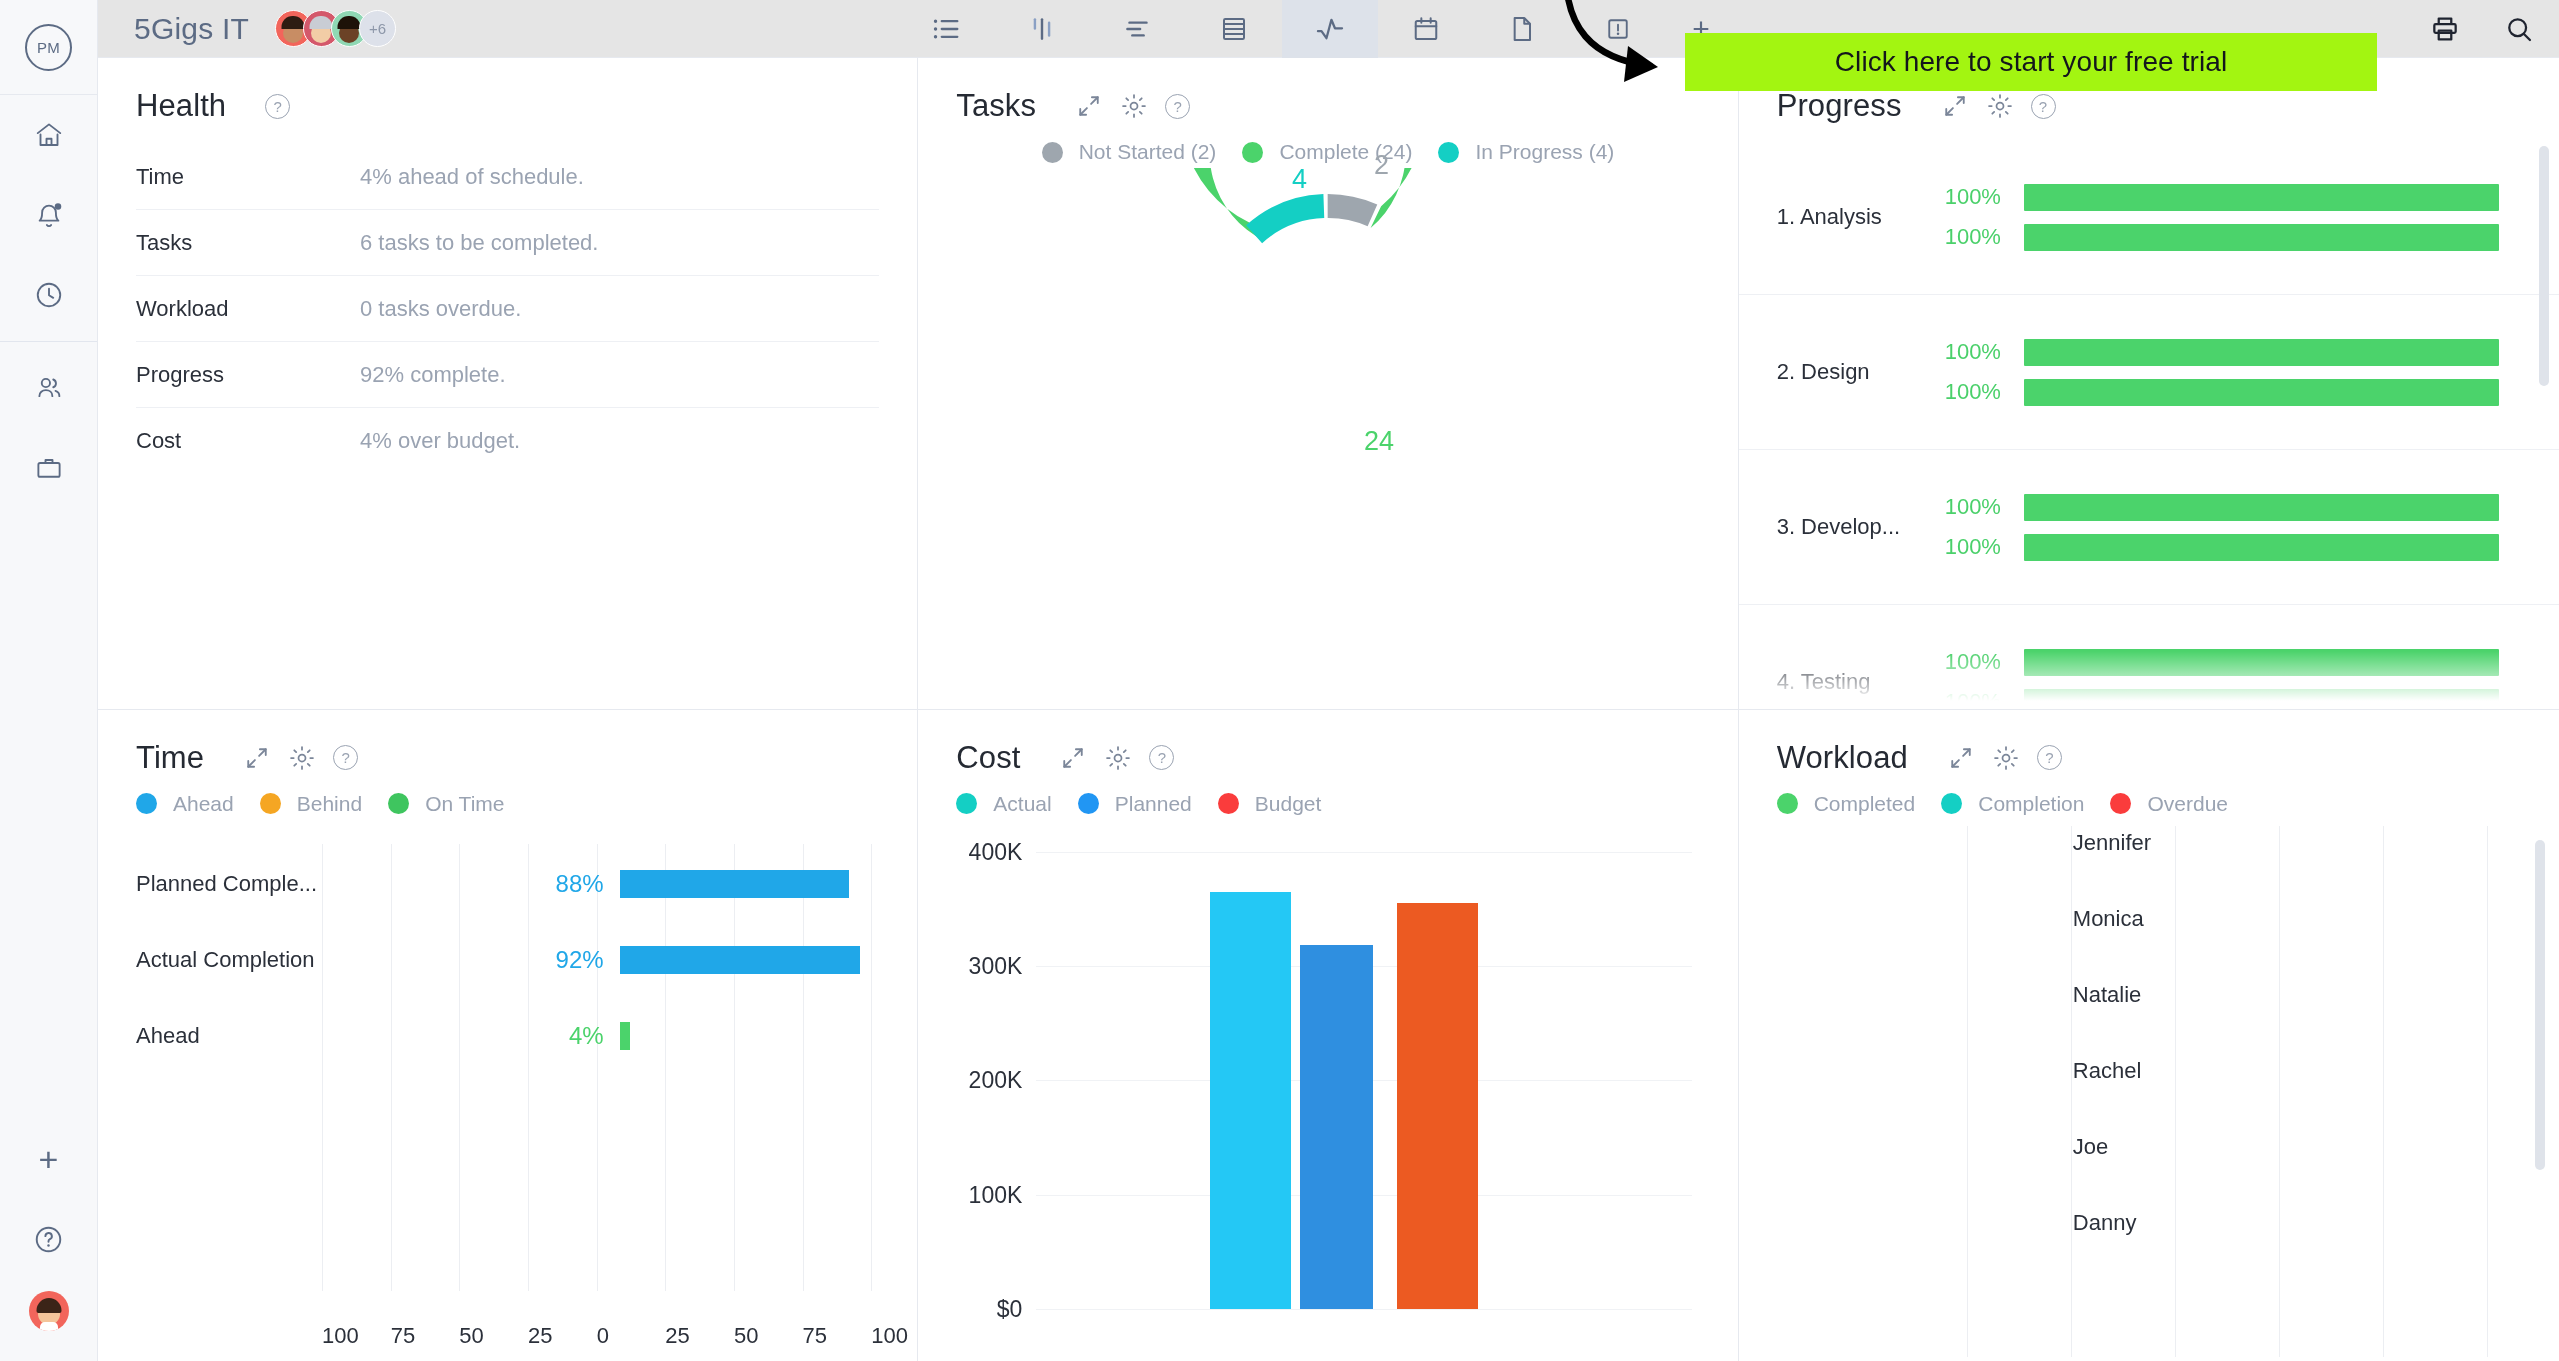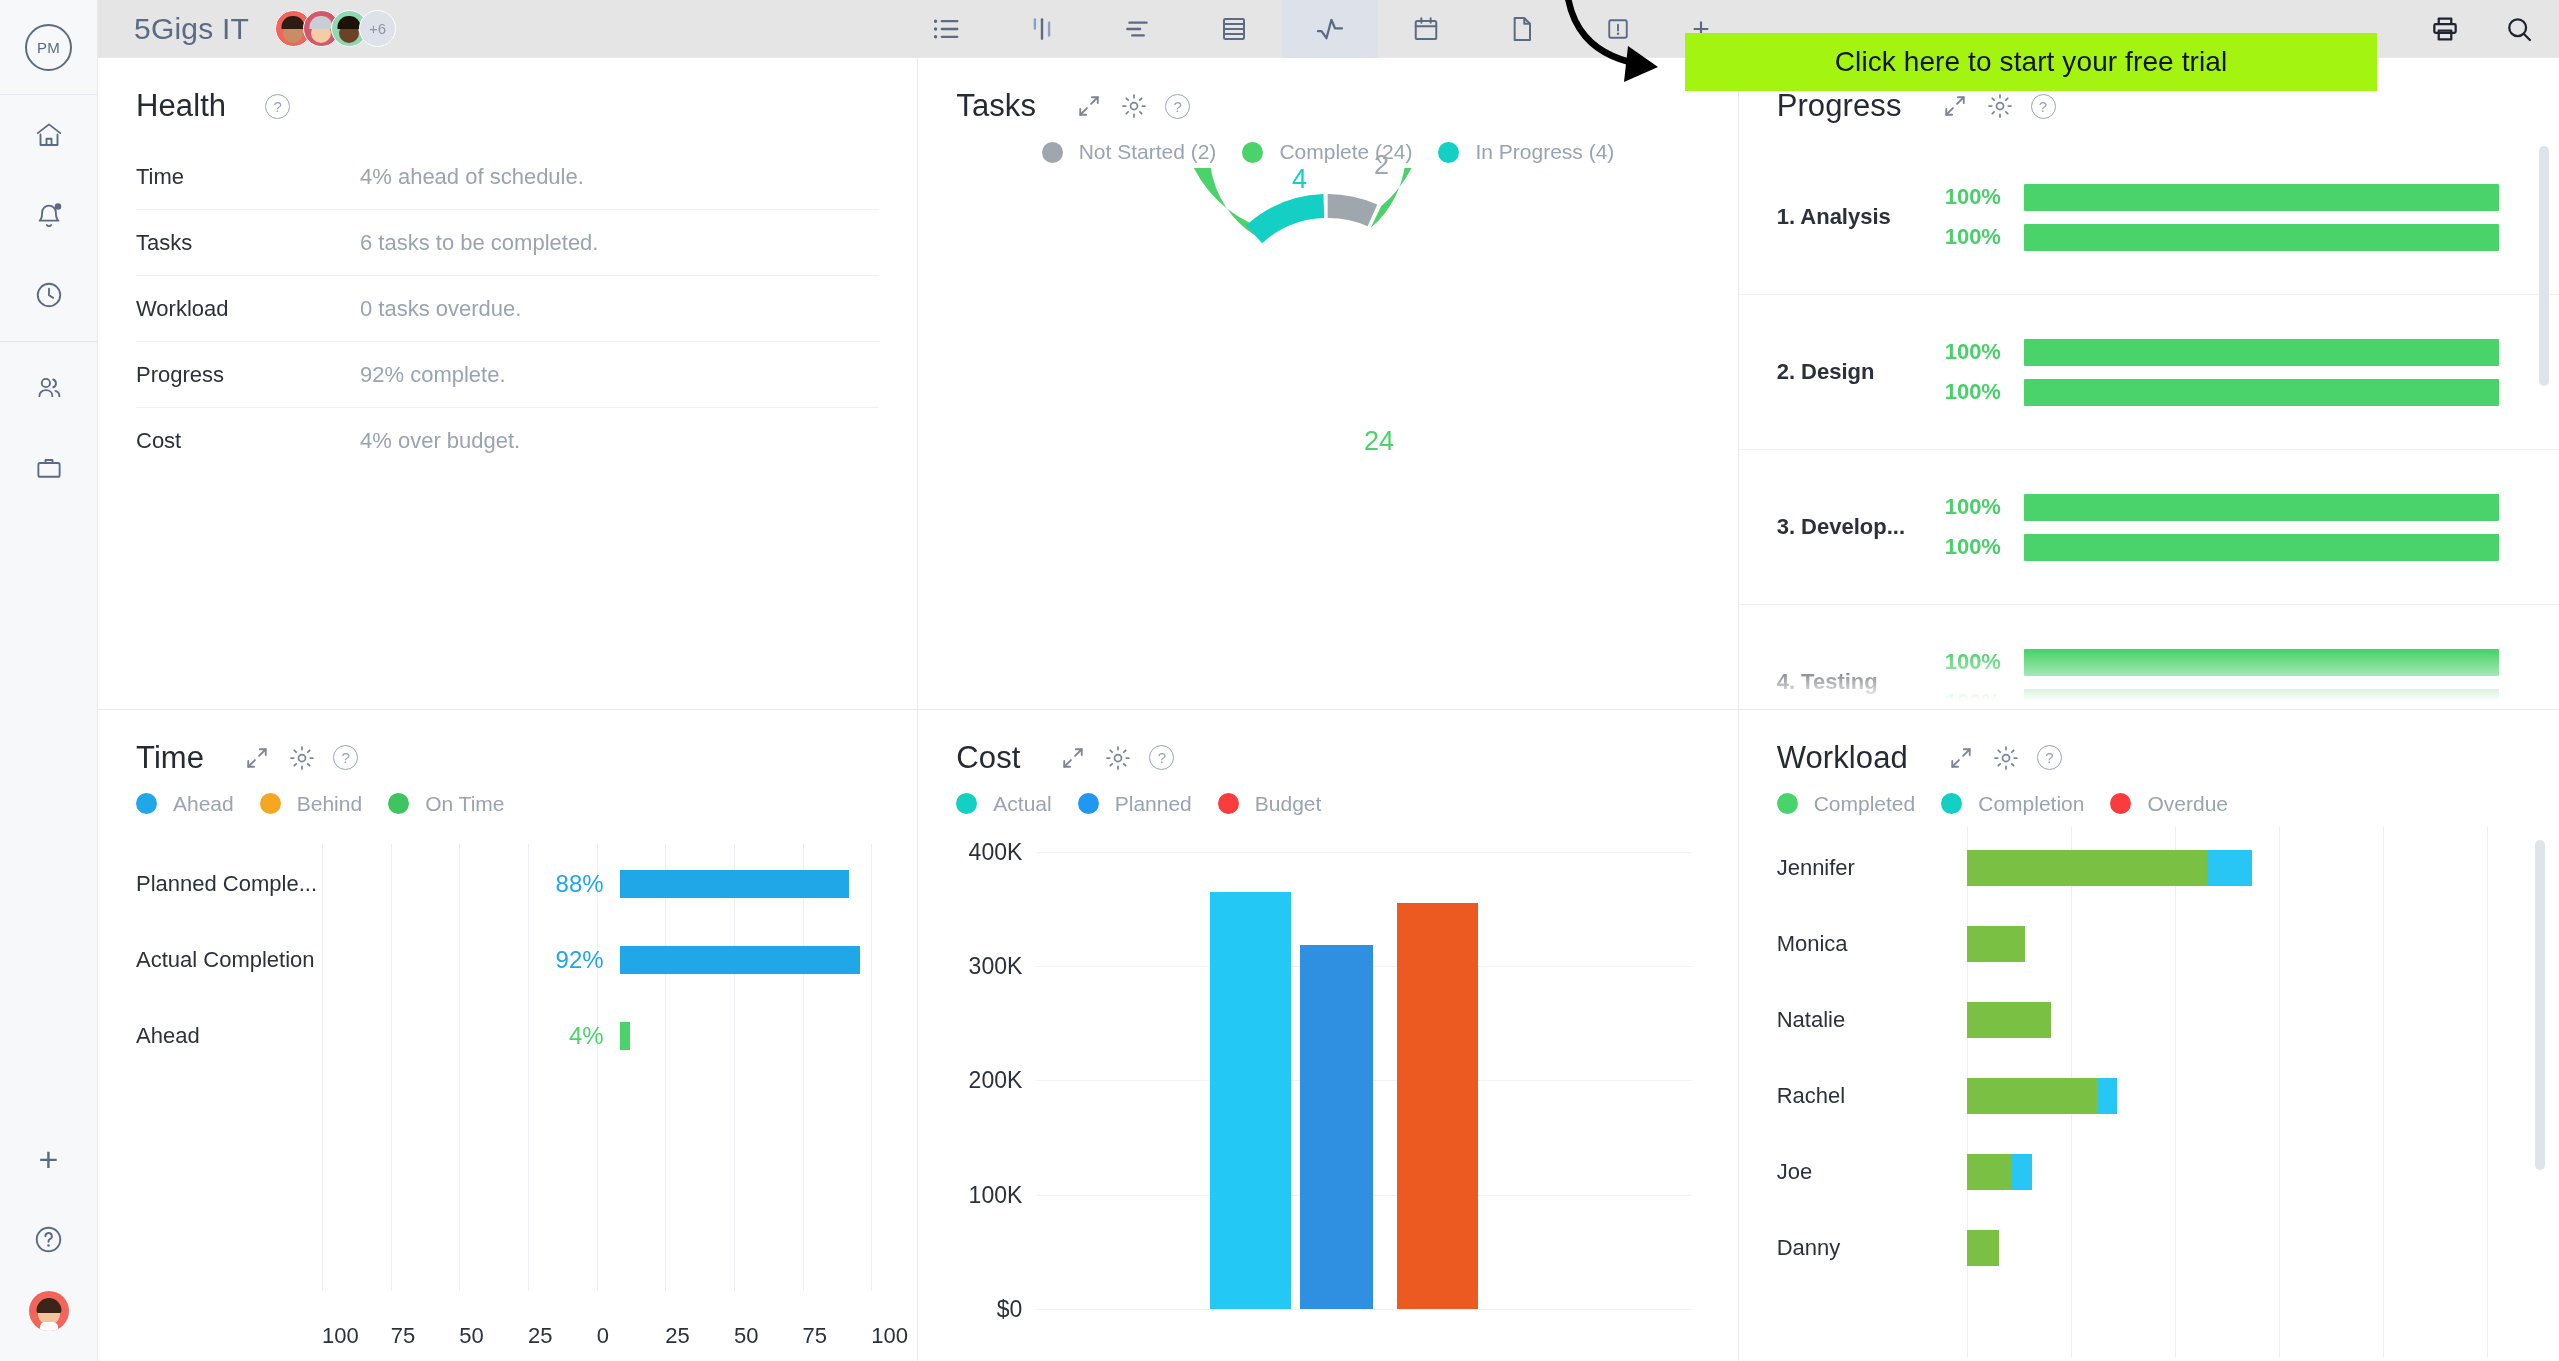--- a/index.html
+++ b/index.html
@@ -140,21 +140,21 @@
 
   
   .donut-wrap { position: relative; width: 100%; height: 300px; margin-top: 4px; }
   .donut-label { position: absolute; font-size: 27px; font-weight: 400; }
 
   
   .prog-body { position: relative; height: calc(100% - 70px); overflow: hidden; }
   .prog-list { padding: 12px 0 0 0; }
   .prog-row {
     display: flex; align-items: center; padding: 14px 60px 14px 38px;
-    border-bottom: 1px solid #eef0f4; height: 155px; font-weight: bold;
+    border-bottom: 1px solid #eef0f4; height: 155px;
   }
   .prog-name { width: 168px; font-size: 22px; color: #2b303a; flex: 0 0 168px; }
   .prog-bars { flex: 1 1 auto; display: flex; flex-direction: column; gap: 13px; min-width: 0; }
   .prog-bar-line { display: flex; align-items: center; gap: 13px; }
   .prog-pct { font-size: 22px; color: #4ad06a; width: 66px; flex: 0 0 66px; }
   .prog-bar { height: 27px; background: #4bd36b; border-radius: 1px; }
   .fade-bottom {
     position: absolute; left: 0; right: 0; bottom: 0; height: 58px;
     background: linear-gradient(to bottom, rgba(255,255,255,0), #ffffff 86%);
     pointer-events: none;
@@ -186,21 +186,21 @@
   .cost-plot { position: absolute; left: 118px; right: 46px; top: 36px; bottom: 48px; }
   .hl { position: absolute; left: 0; right: 0; height: 1px; background: #f0f2f5; }
   .ytick { position: absolute; right: calc(100% + 14px); transform: translateY(-50%); font-size: 23px; color: #2b303a; white-space: nowrap; }
   .cost-bars { position: absolute; left: 0; right: 0; bottom: 0; top: 0; }
   .cbar { position: absolute; bottom: 0; }
 
   
   .wl-body { position: relative; height: calc(100% - 110px); overflow: hidden; }
   .wl-grid { position: absolute; left: 228px; right: 72px; top: 10px; bottom: 0; }
   .wl-rows { position: relative; padding-top: 14px; }
-  .wl-row { display: flex; align-items: center; height: 76px; }
+  .wl-row { display: flex; align-items: center; height: 76px; flex-direction: column; }
   .wl-name { width: 228px; flex: 0 0 228px; font-size: 22px; color: #2b303a; padding-left: 38px; }
   .wl-track { position: relative; flex: 1 1 auto; height: 36px; }
   .wl-seg { position: absolute; top: 0; height: 36px; }
 
   svg { display: block; }
 </style>
 </head>
 <body>
 
 <div class="app">

